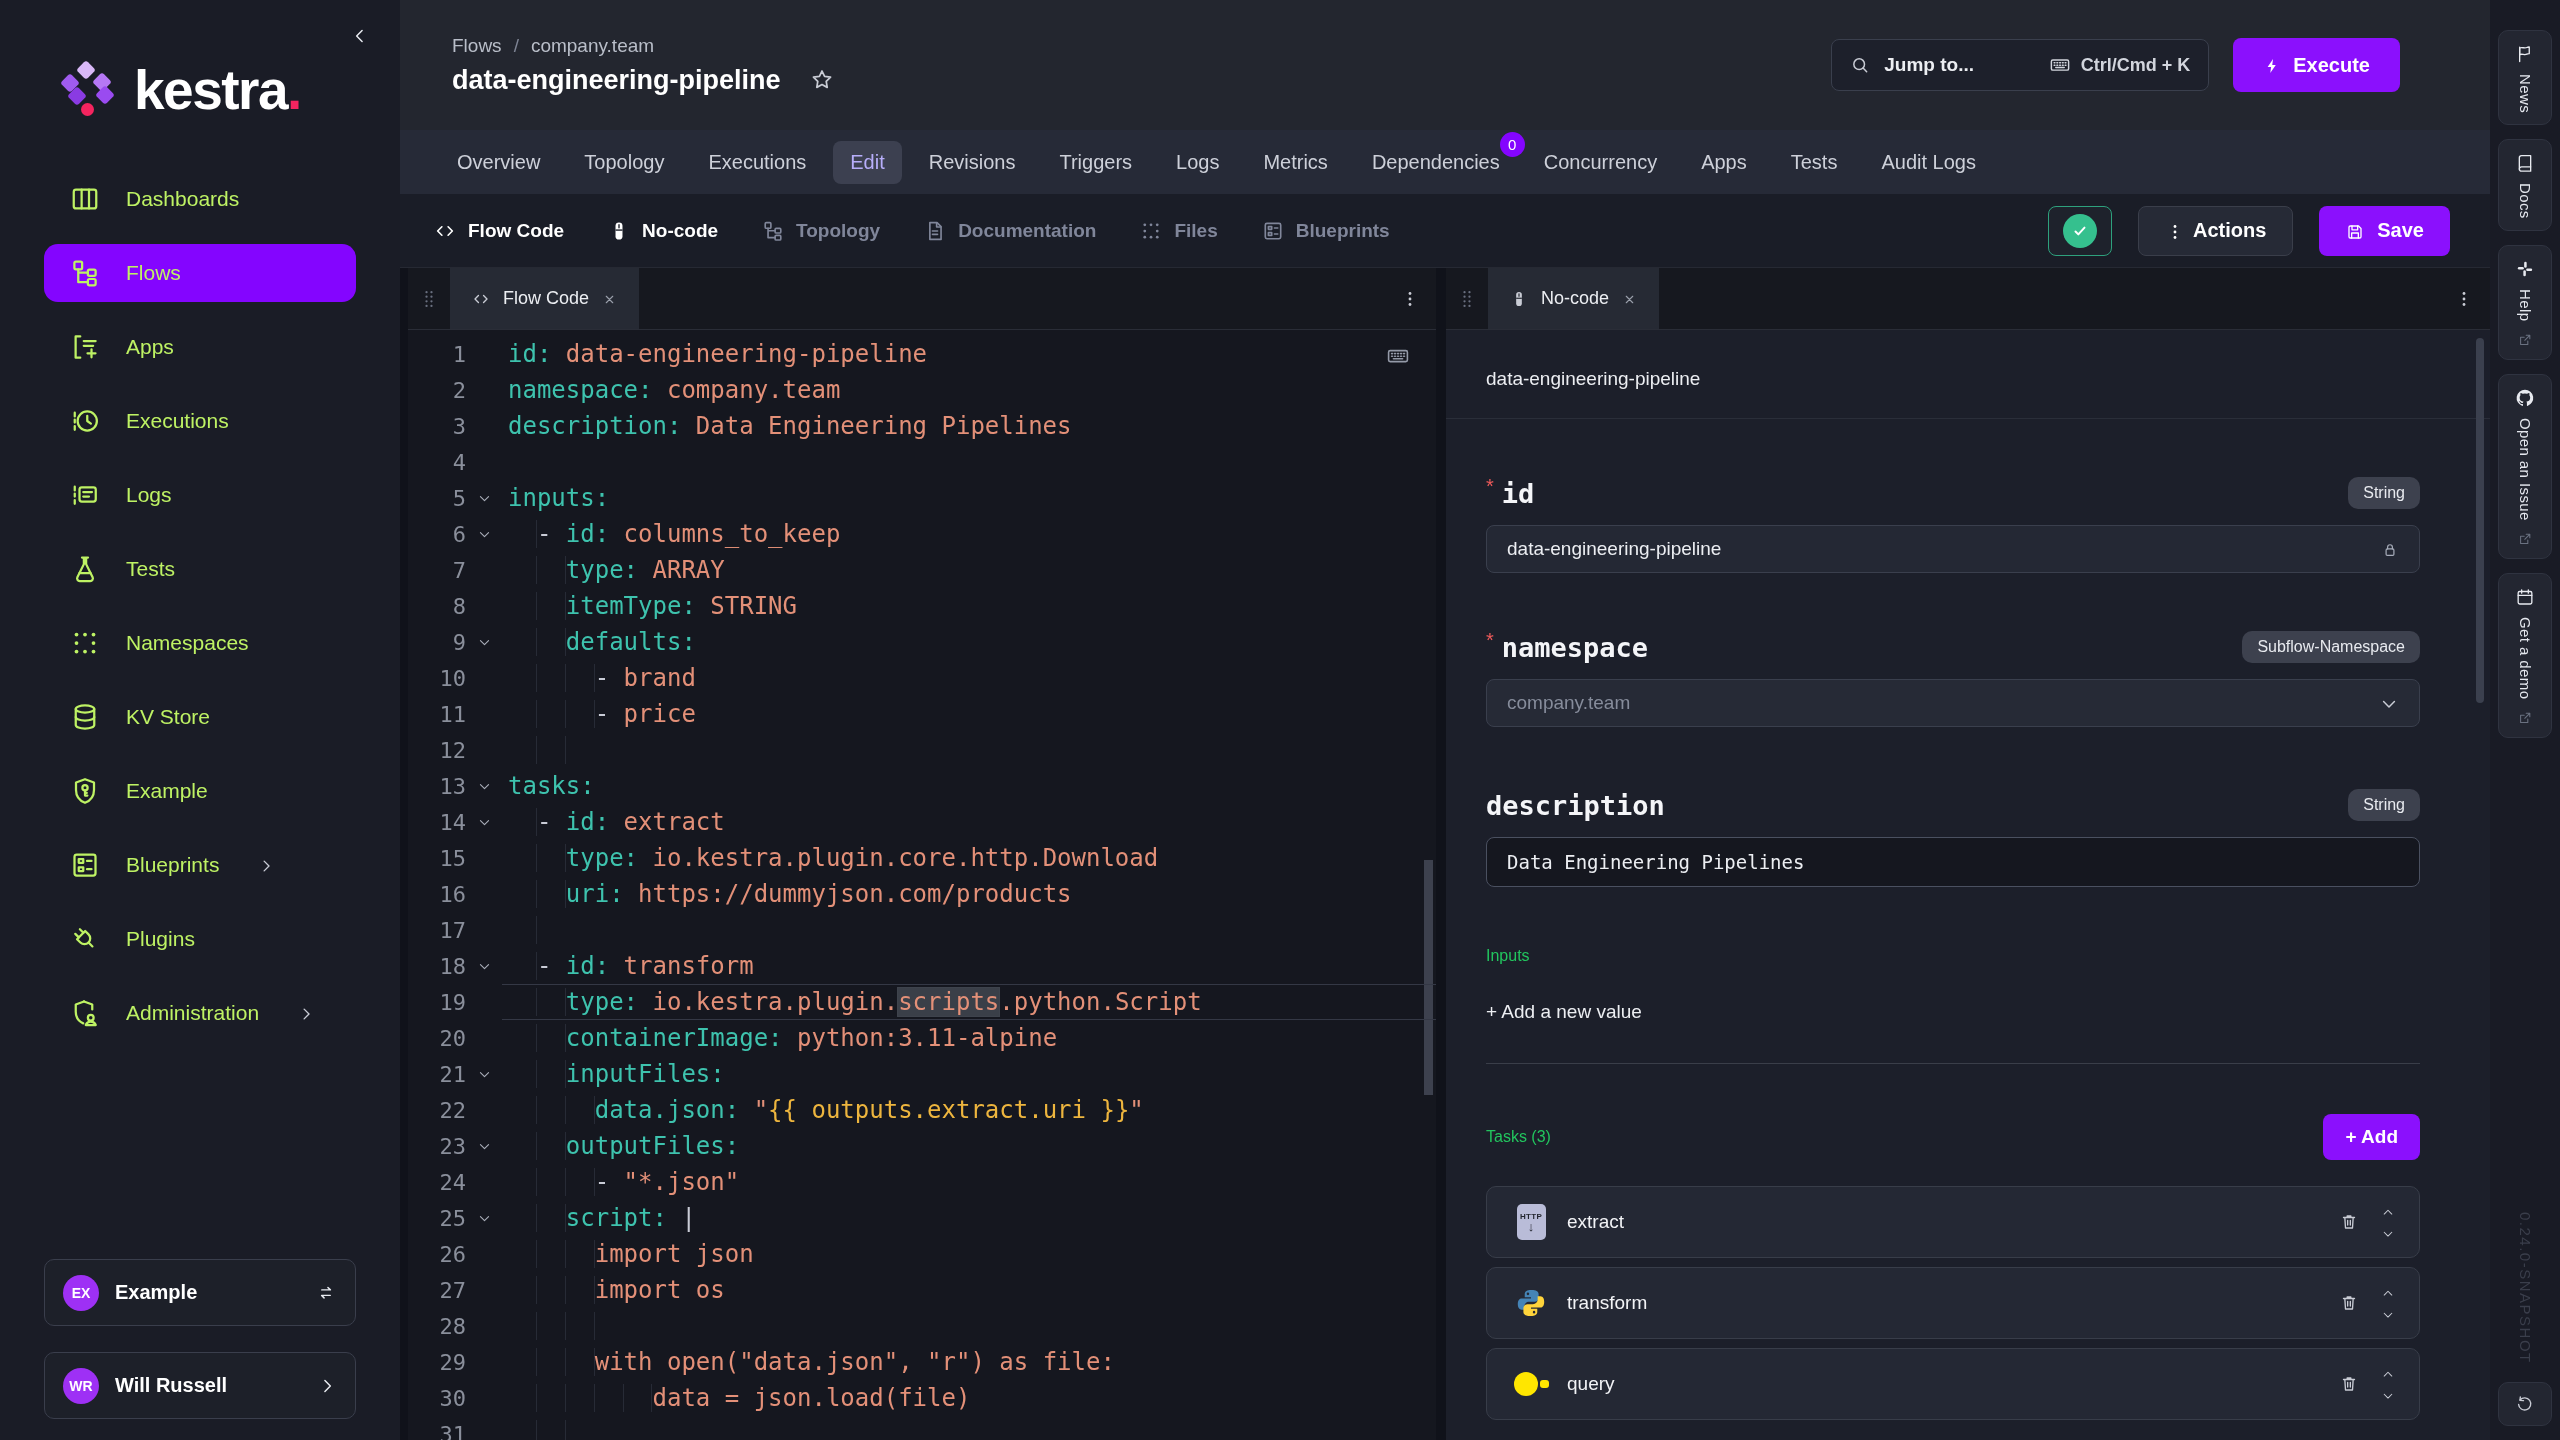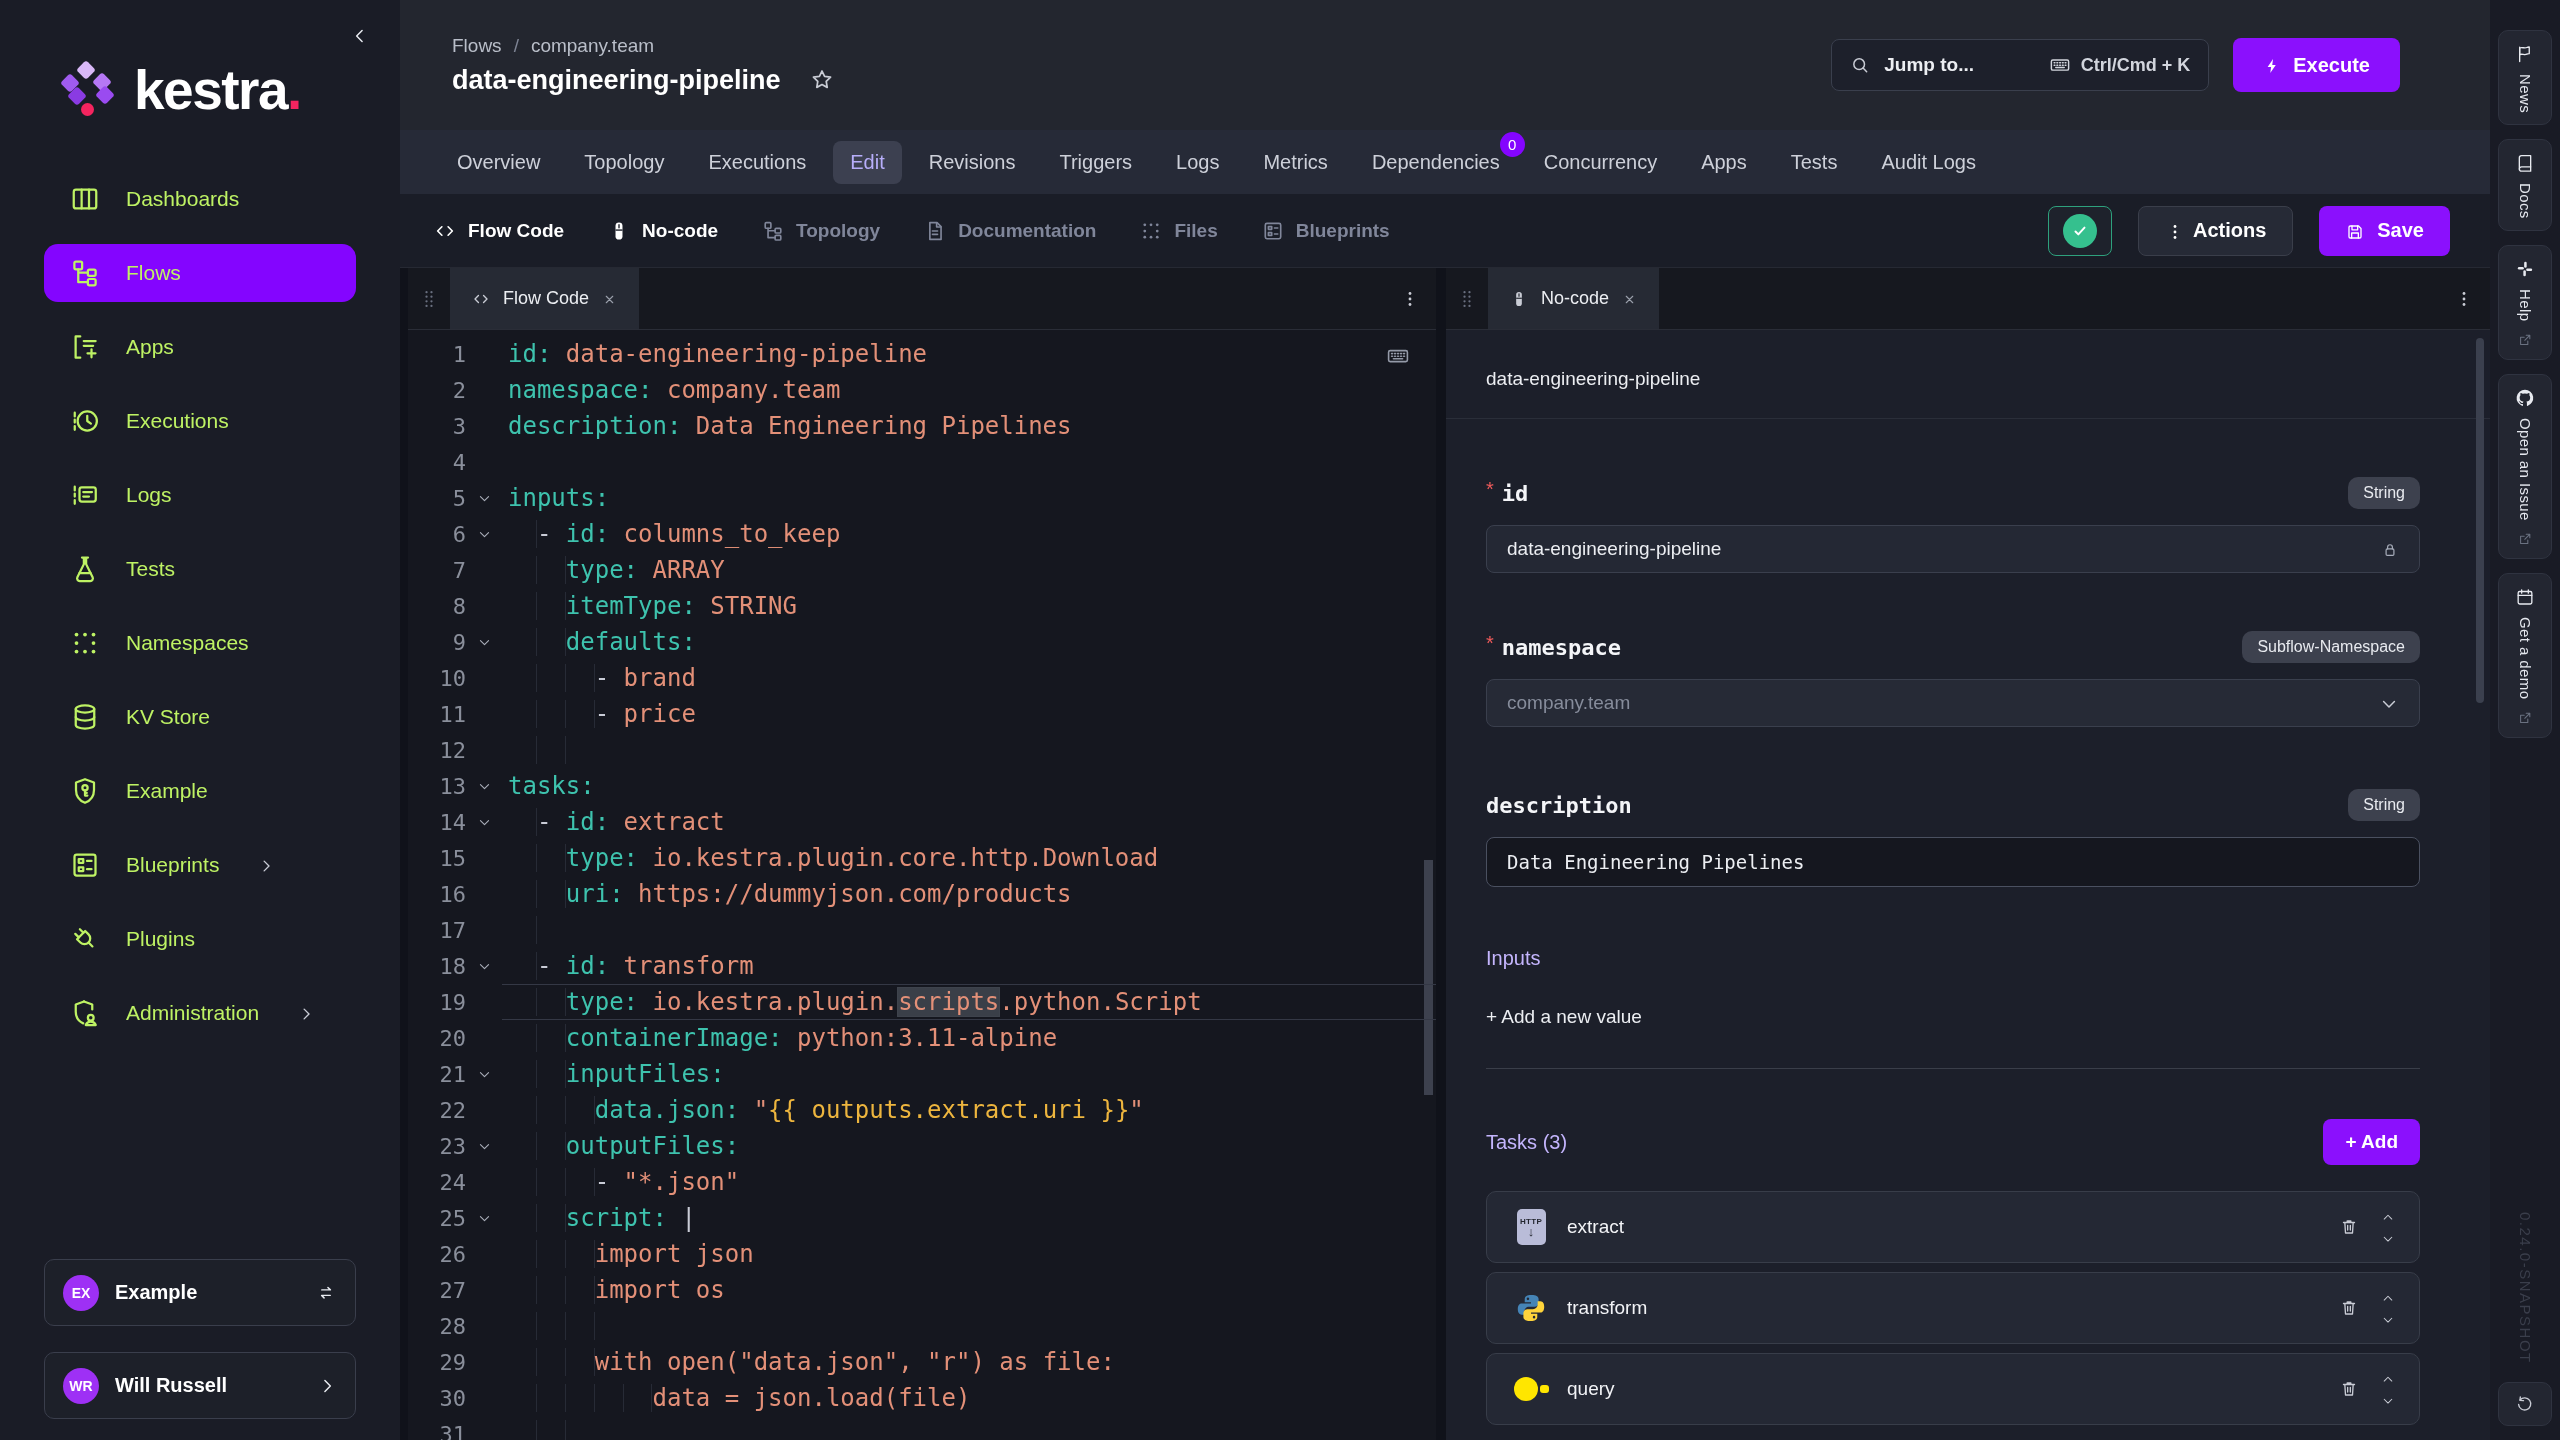--- a/index.html
+++ b/index.html
@@ -101,30 +101,30 @@
   .edthumb{position:absolute;right:3px;top:530px;width:9px;height:235px;background:rgba(110,118,135,.45);}
 
   
   .form{flex:1;background:#1C1F2A;position:relative;overflow:hidden;padding:0 70px 0 40px;}
   .flowid{margin-top:38px;font-size:19px;color:#ECEEF2;}
   .fulldiv{margin:28px -70px 0 -40px;border-top:1px solid #2A2E39;}
   .frow{display:flex;align-items:center;justify-content:space-between;}
   .frow.mt1{margin-top:58px;} .frow.mt2{margin-top:58px;} .frow.mt3{margin-top:62px;}
   .flabel{display:flex;align-items:flex-start;gap:8px;}
   .req{color:#ED5A5A;font-size:20px;line-height:20px;margin-top:-2px;}
-  .fname{font-family:"DejaVu Sans Mono",monospace;font-weight:700;font-size:22px;color:#F4F5F8;}
+  .fname{font-family:"DejaVu Sans Mono",monospace;font-weight:700;font-size:27px;color:#F4F5F8;}
   .badge{background:#3D414E;border-radius:10px;padding:7px 15px;font-size:16px;color:#E8EAEF;}
   .finput{margin-top:16px;height:48px;border-radius:8px;background:#242834;border:1px solid #3A3F4D;display:flex;
           align-items:center;padding:0 20px;font-size:19px;color:#ECEEF2;cursor:text;}
   .finput .lockic{margin-left:auto;color:#A7ADBA;}
   .fselect{margin-top:16px;height:48px;border-radius:8px;background:#262A36;border:1px solid #3A3F4D;display:flex;
            align-items:center;padding:0 20px;font-size:19px;color:#868C9B;cursor:pointer;}
   .fselect .chevd{margin-left:auto;color:#C9CCD5;}
   .finput.descin{background:#15171F;border-color:#4A5060;font-family:"DejaVu Sans Mono",monospace;height:50px;}
-  .secttitle{font-size:20px;color:#c4b5fd;}
+  .secttitle{font-size:16px;color:#22c55e;}
   .inputs-title{margin-top:60px;}
   .addval{margin-top:36px;font-size:19px;color:#ECEEF2;cursor:pointer;width:fit-content;}
   .innerdiv{margin-top:40px;border-top:1px solid #3A3E49;}
   .tasksrow{margin-top:50px;display:flex;align-items:center;justify-content:space-between;}
   .addbtn{height:46px;padding:0 22px;border:none;border-radius:8px;background:#8B10FD;color:#fff;font-size:19px;
           font-weight:600;font-family:inherit;cursor:pointer;}
   .cards{margin-top:26px;display:flex;flex-direction:column;gap:9px;}
   .card{height:72px;border-radius:10px;background:#242834;border:1px solid #383D49;display:flex;align-items:center;
         padding:0 24px;cursor:pointer;}
   .task-ic{width:40px;height:40px;display:flex;align-items:center;justify-content:center;}

